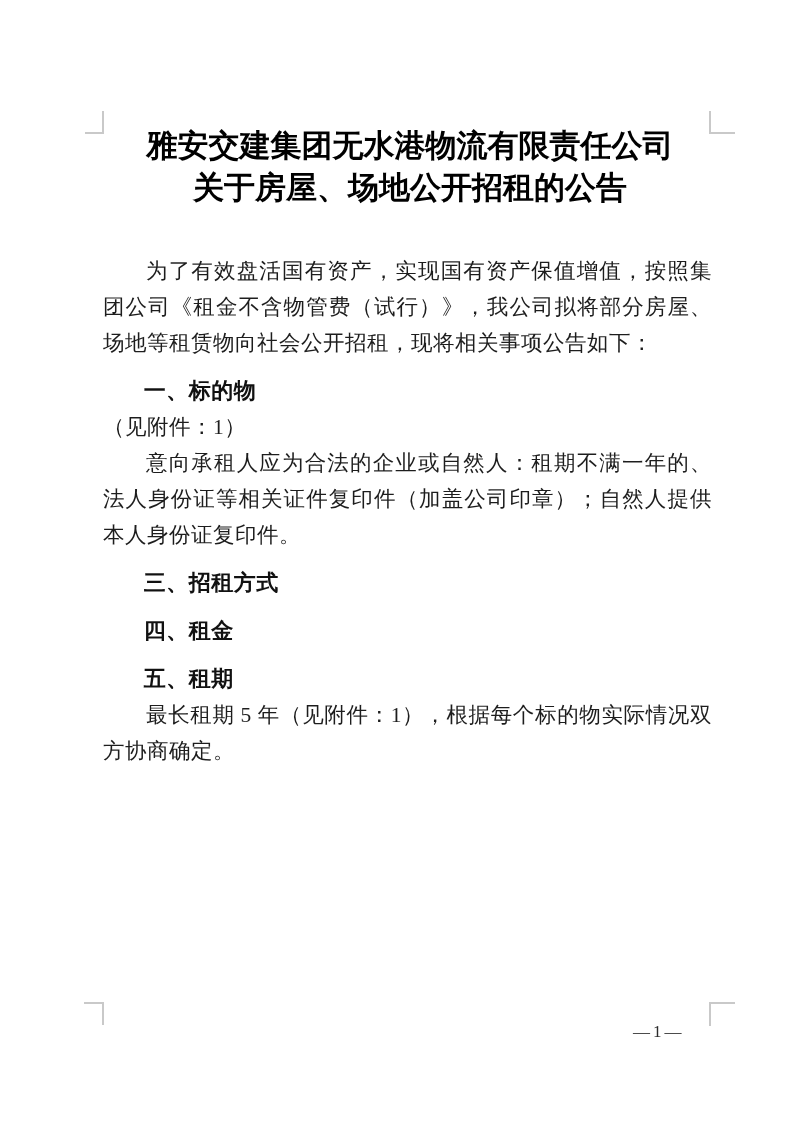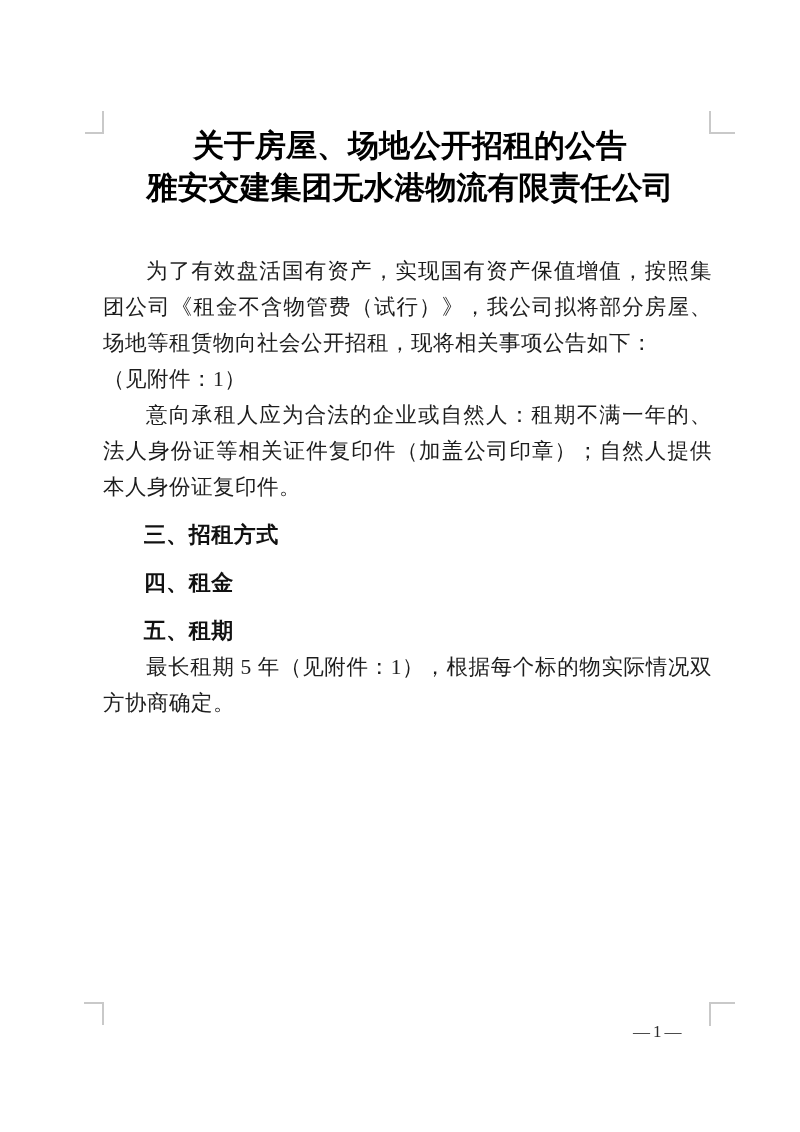--- a/index.html
+++ b/index.html
@@ -82,28 +82,29 @@
 <body>
 
 <div class="page">
 
   <div class="crop crop-tl"></div>
   <div class="crop crop-tr"></div>
   <div class="crop crop-bl"></div>
   <div class="crop crop-br"></div>
 
   <div class="title-block">
+    <div>雅安交建集团无水港物流有限责任公司</div>
     <div>关于房屋、场地公开招租的公告</div>
-    <div>雅安交建集团无水港物流有限责任公司</div>
   </div>
 
   <div class="content">
 
     <p class="para">为了有效盘活国有资产，实现国有资产保值增值，按照集团公司《租金不含物管费（试行）》，我公司拟将部分房屋、场地等租赁物向社会公开招租，现将相关事项公告如下：</p>
 
+    <p class="sec-heading">一、标的物</p>
     <p class="para no-indent">（见附件：1）</p>
 
     <p class="para">意向承租人应为合法的企业或自然人：租期不满一年的、法人身份证等相关证件复印件（加盖公司印章）；自然人提供本人身份证复印件。</p>
 
     <p class="sec-heading">三、招租方式</p>
 
     <p class="sec-heading">四、租金</p>
 
     <p class="sec-heading">五、租期</p>
     <p class="para">最长租期 5 年（见附件：1），根据每个标的物实际情况双方协商确定。</p>

